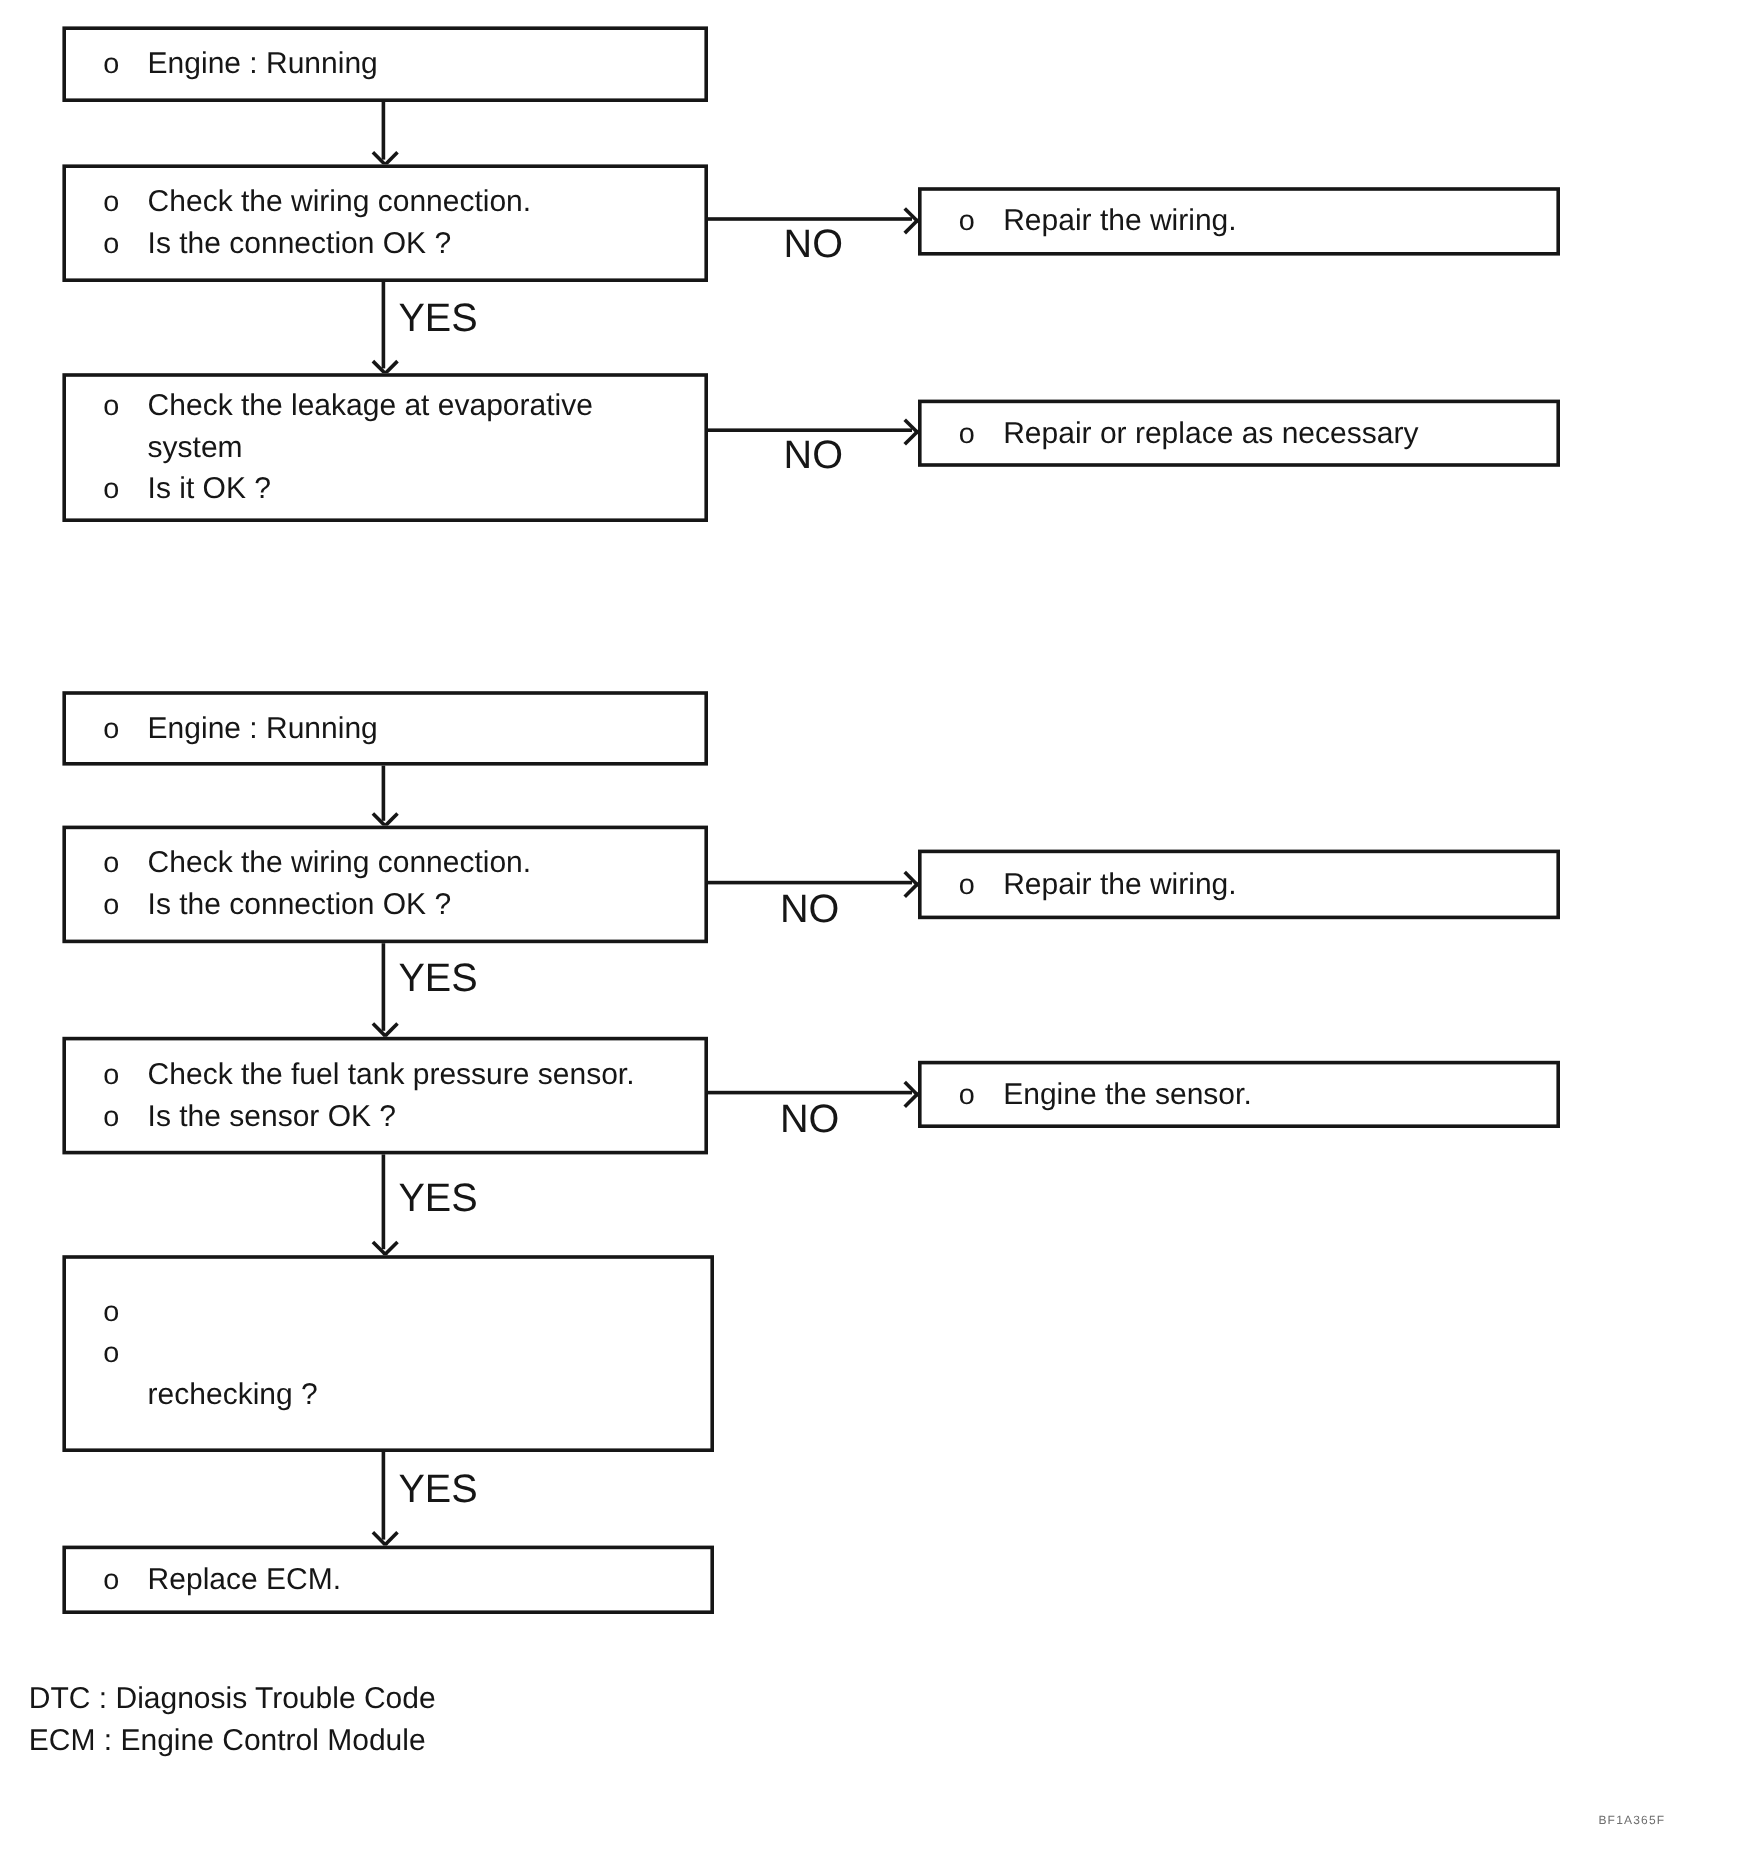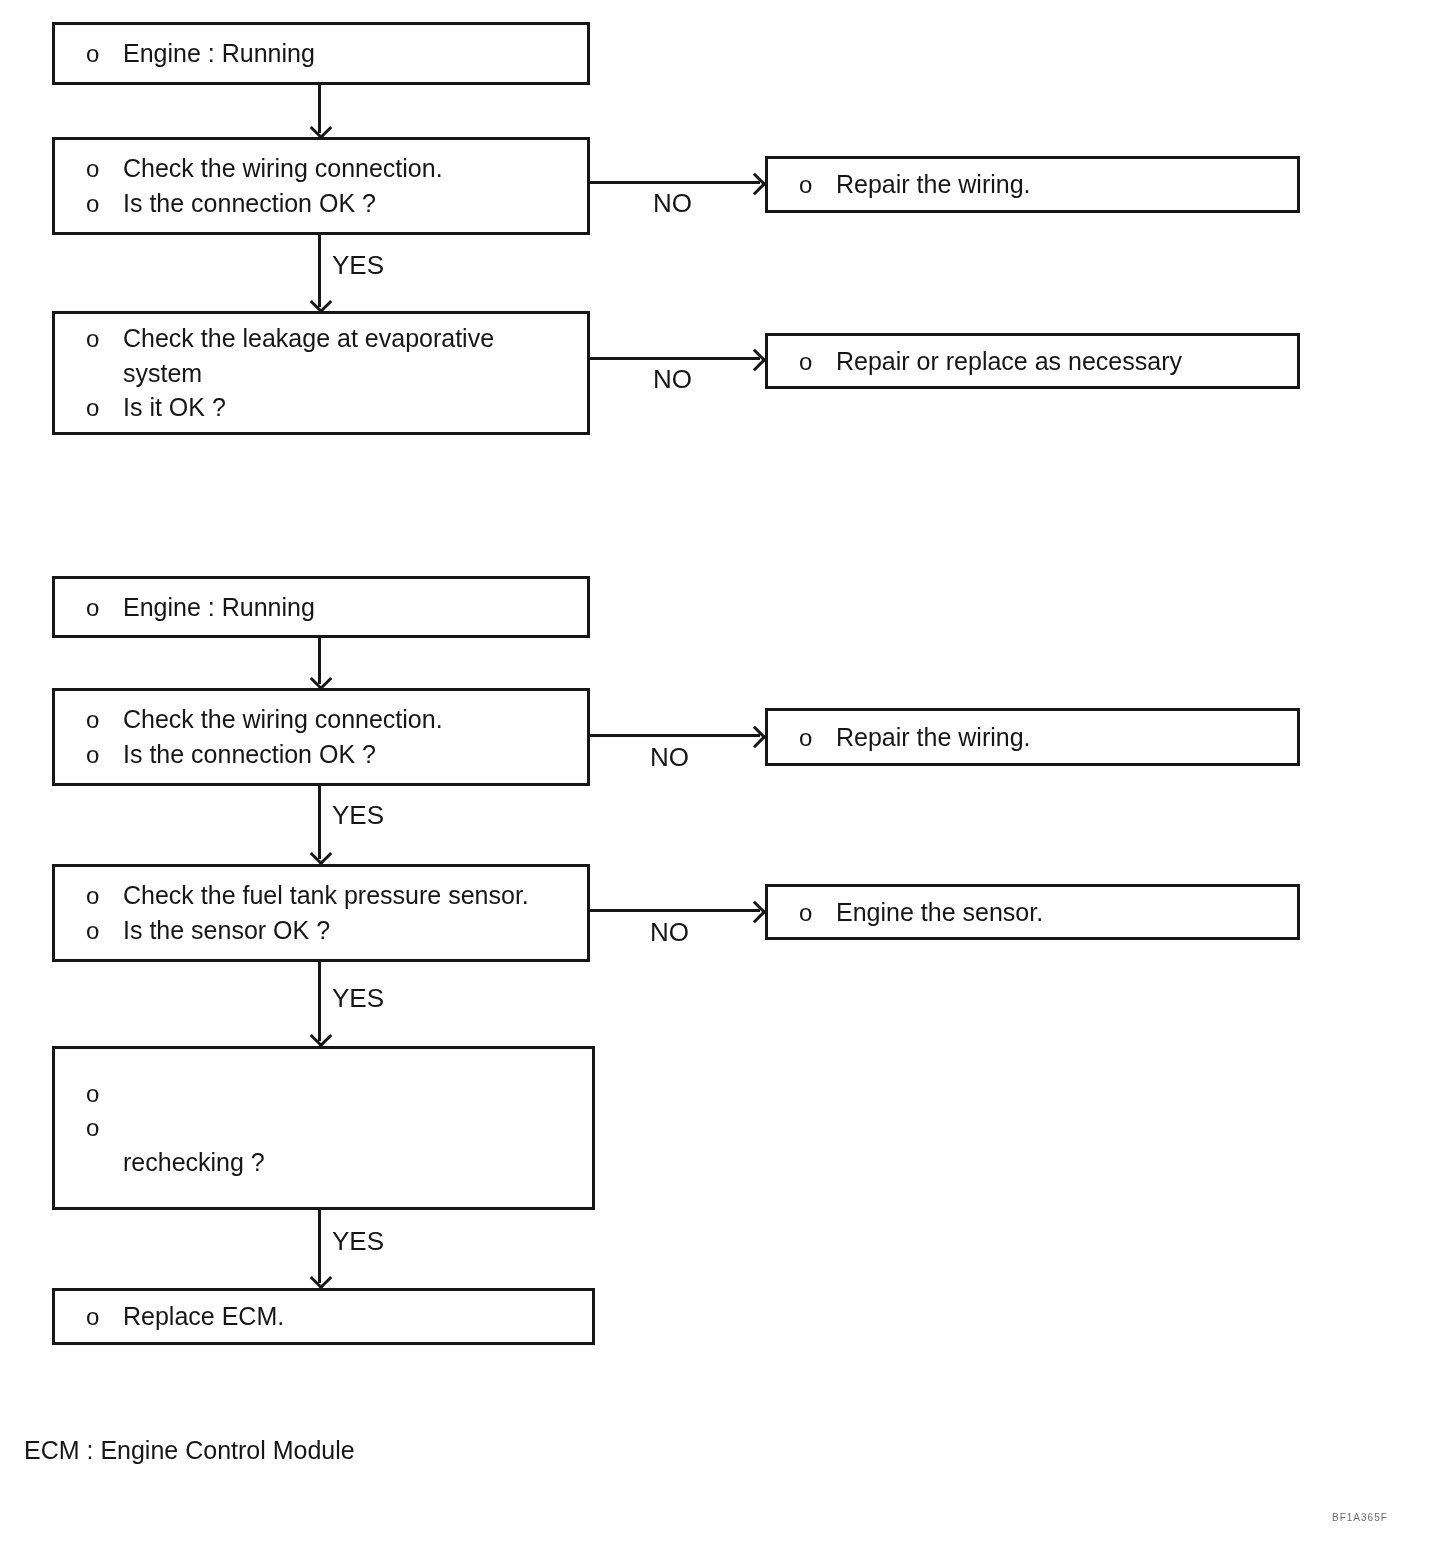--- a/index.html
+++ b/index.html
@@ -66,21 +66,21 @@
     right: -3px;
     width: 13px;
     height: 13px;
     border-top: 3px solid #161616;
     border-right: 3px solid #161616;
     transform: rotate(45deg);
   }
   
   .lbl {
     position: absolute;
-    font-size: 26px;
+    font-size: 33px;
     line-height: 28px;
     color: #161616;
     white-space: nowrap;
   }
   
   .legend-line {
     position: absolute;
     font-size: 25px;
     line-height: 30px;
     color: #161616;
@@ -231,17 +231,18 @@
   <div class="varrow" style="left:318px; top:1210px; height:73px;"></div>
   <span class="lbl" style="left:332px; top:1227px;">YES</span>
 
   <div class="box" style="left:52px; top:1288px; width:543px; height:57px;">
     <div class="bline">
       <span class="blt">o</span>
       <span>Replace ECM.</span>
     </div>
   </div>
 
+  <div class="legend-line" style="left:24px; top:1400px;">DTC : Diagnosis Trouble Code</div>
   <div class="legend-line" style="left:24px; top:1435px;">ECM : Engine Control Module</div>
 
   <div class="figcode" style="left:1332px; top:1512px;">BF1A365F</div>
 
 </div>
 
 </body></html>

